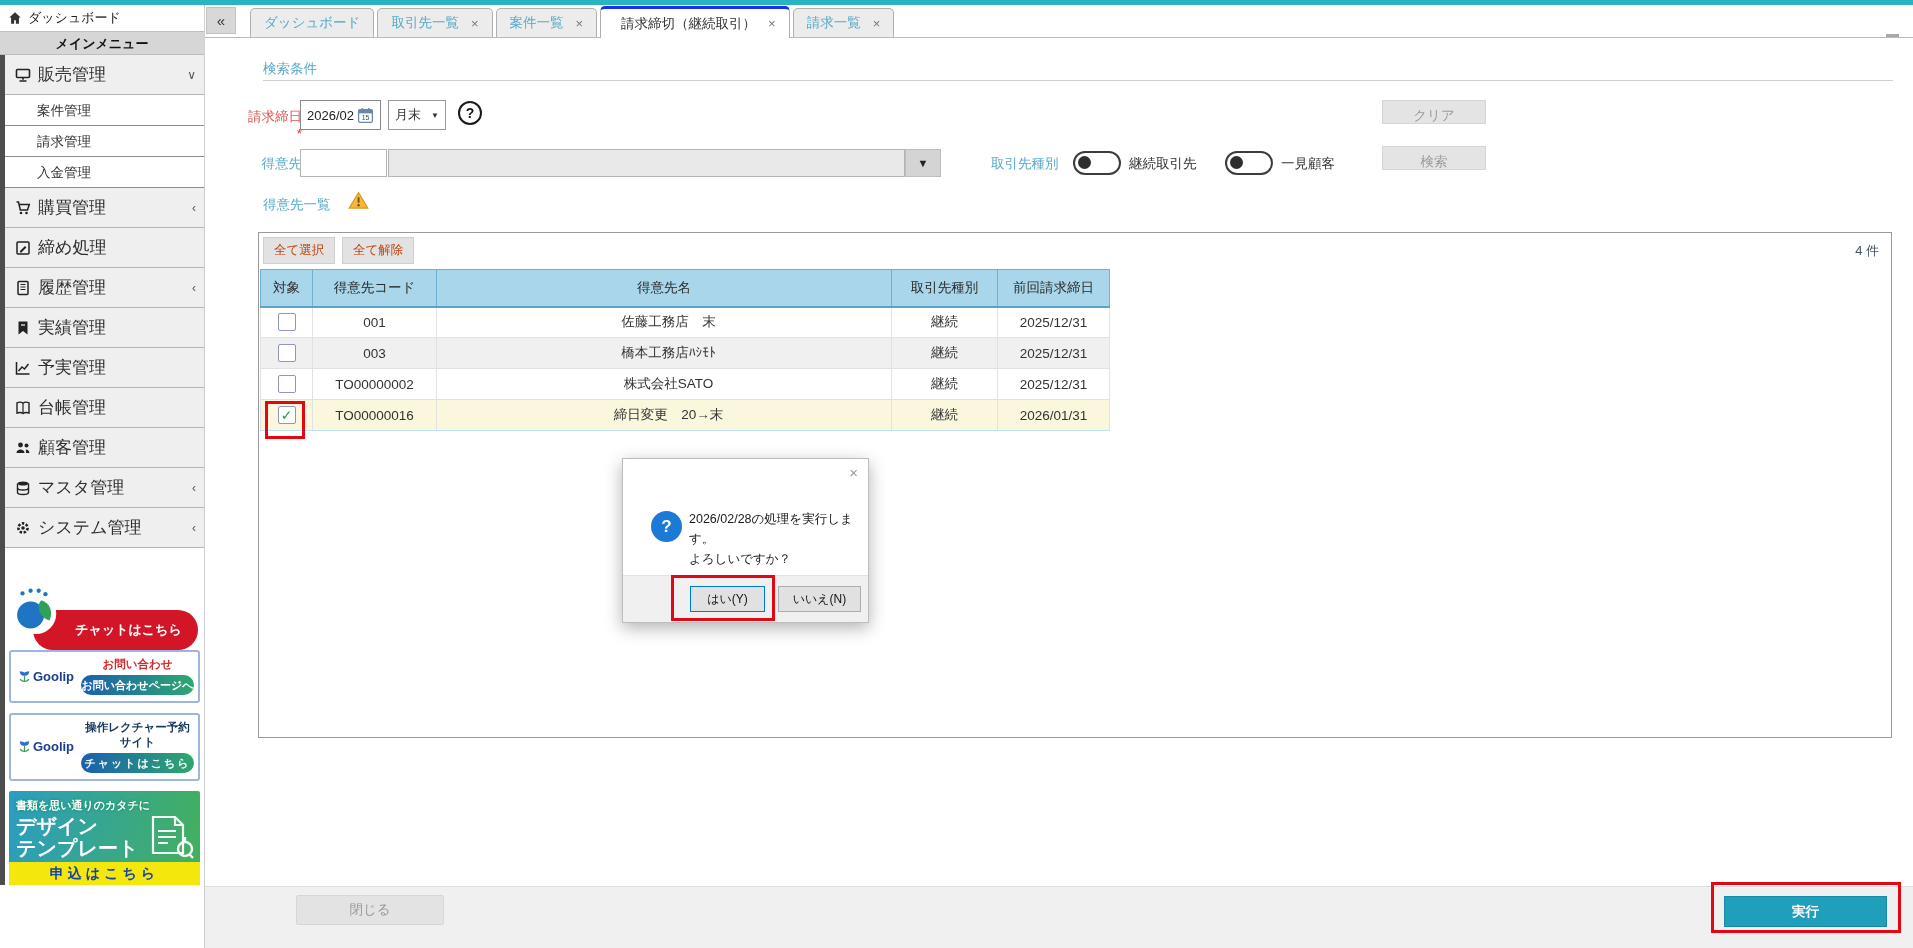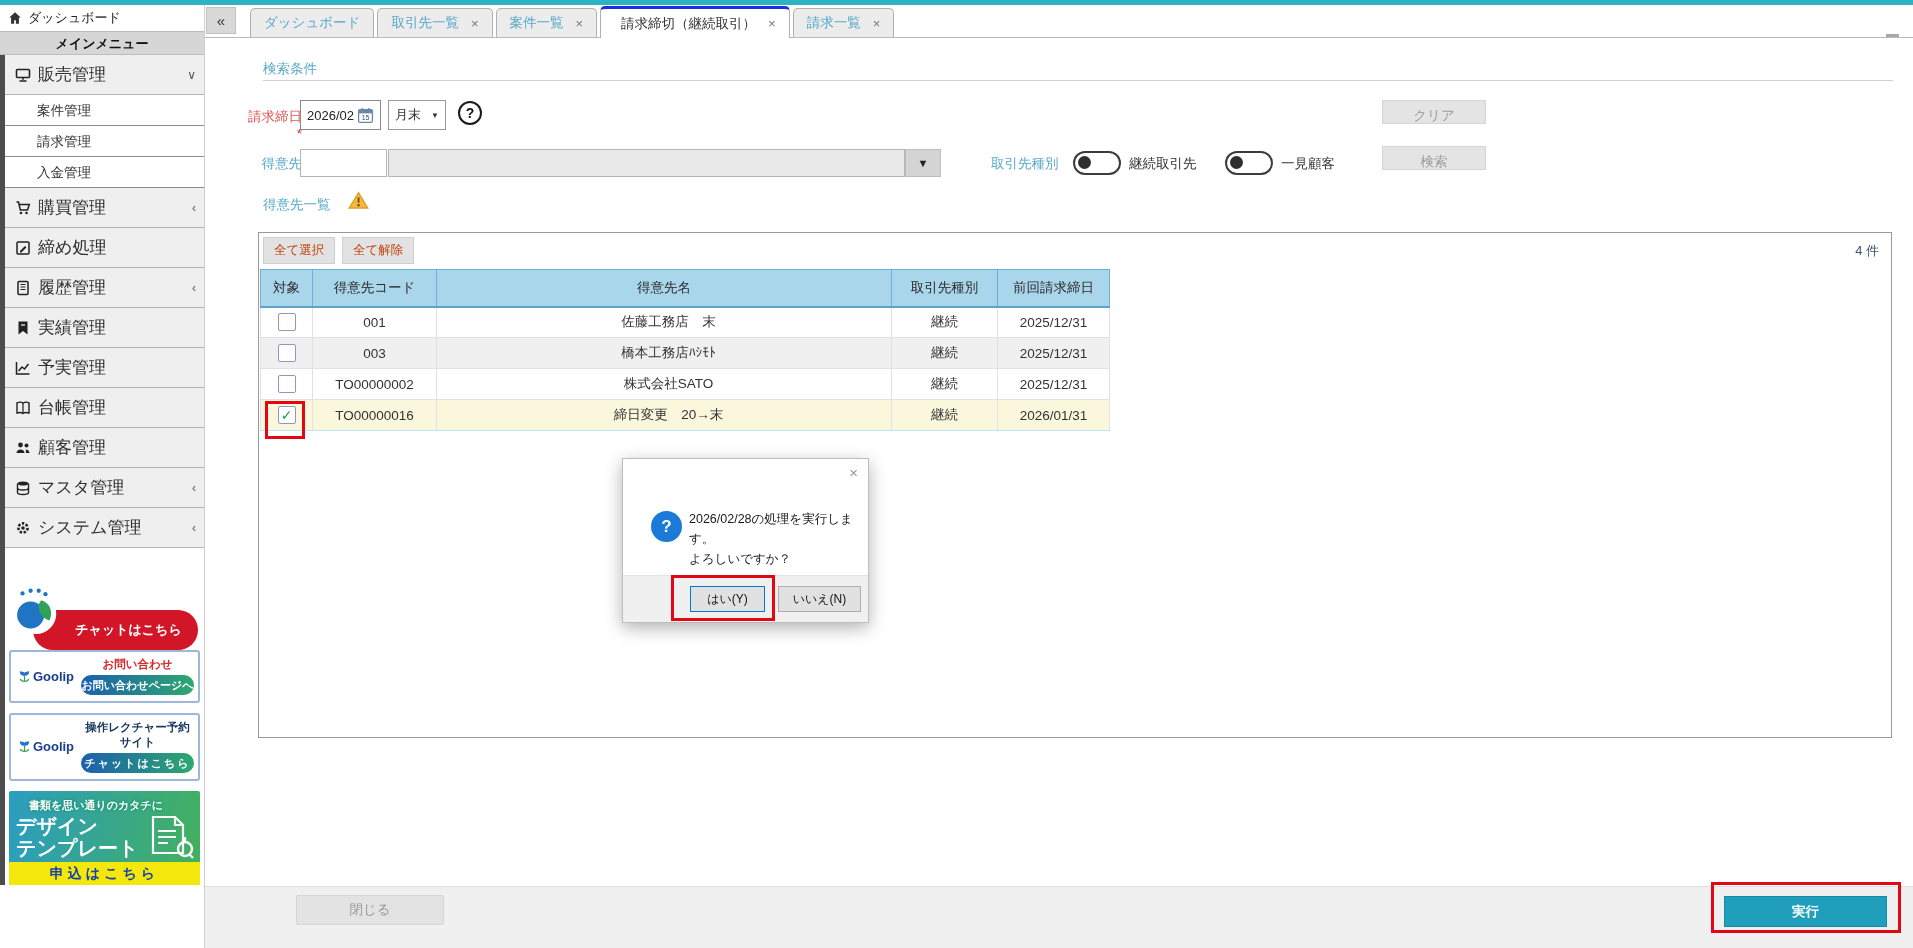--- a/index.html
+++ b/index.html
@@ -26,21 +26,21 @@
   .chat-logo { position:absolute; left:0; top:2px; width:54px; height:54px; }
   .banner { border:2px solid #9db6dc; background:#fff; border-radius:3px; margin-bottom:10px; padding:5px 4px 6px 4px; display:flex; align-items:center; gap:4px; cursor:pointer; }
   .goolip { display:flex; align-items:center; gap:2px; font-weight:bold; font-size:13px; color:#1b3e8f; flex:0 0 62px;justify-content:center; }
   .banner-col { flex:1; text-align:center; }
   .banner-title { font-weight:bold; font-size:11.5px; margin-bottom:3px; }
   .banner-title.red { color:#d42a2a; }
   .banner-title.navy { color:#16355c; }
   .banner-pill { height:20px; line-height:20px; border-radius:10px; color:#fff; font-size:11px; font-weight:bold; background:linear-gradient(90deg,#1b5fae,#2ea86f); }
   .banner-pill.spaced { letter-spacing:2px; }
   .design { position:relative; height:94px; border-radius:2px; overflow:hidden; background:linear-gradient(100deg,#2b9dc0,#43b05c); cursor:pointer; }
-  .design-tag { margin:7px 0 2px 20px; color:#fff; font-weight:bold; font-size:11px; text-shadow:0 0 3px #117a66, 0 0 1px #0c6; }
+  .design-tag { margin:7px 0 2px 7px; color:#fff; font-weight:bold; font-size:11px; text-shadow:0 0 3px #117a66, 0 0 1px #0c6; }
   .design-title { margin-left:7px; color:#fff; font-weight:bold; font-size:20px; line-height:1.1; position:relative; z-index:2; }
   .design-icon { position:absolute; right:3px; top:22px; z-index:1; opacity:.95; }
   .design-cta { position:absolute; left:0; right:0; bottom:0; height:23px; line-height:23px; background:#f3e70c; color:#1744a8; text-align:center; font-weight:bold; font-size:14px; letter-spacing:4px; }
 
   
   .main { position:absolute; left:205px; top:5px; width:1708px; height:943px; background:#fff; }
   .tabbar { position:absolute; left:0; top:0; width:100%; height:33px; border-bottom:1px solid #b9b9b9; display:flex; align-items:flex-end; background:#fff; }
   .collapse-btn { width:30px; height:27px; margin:2px 14px 3px 1px; background:#d8d8d8; border:1px solid #c2c2c2; color:#333; font-size:15px; text-align:center; line-height:25px; cursor:pointer; align-self:flex-start; }
   .tab { display:inline-flex; align-items:center; height:29px; padding:0 13px; margin-right:3px; background:#ececec; border:1px solid #b0b0b0; border-bottom:none; border-radius:5px 5px 0 0; color:#58a9c9; font-size:13.5px; cursor:pointer; position:relative; }
   .tab .tab-close { margin-left:12px; color:#777; font-size:13px; }

